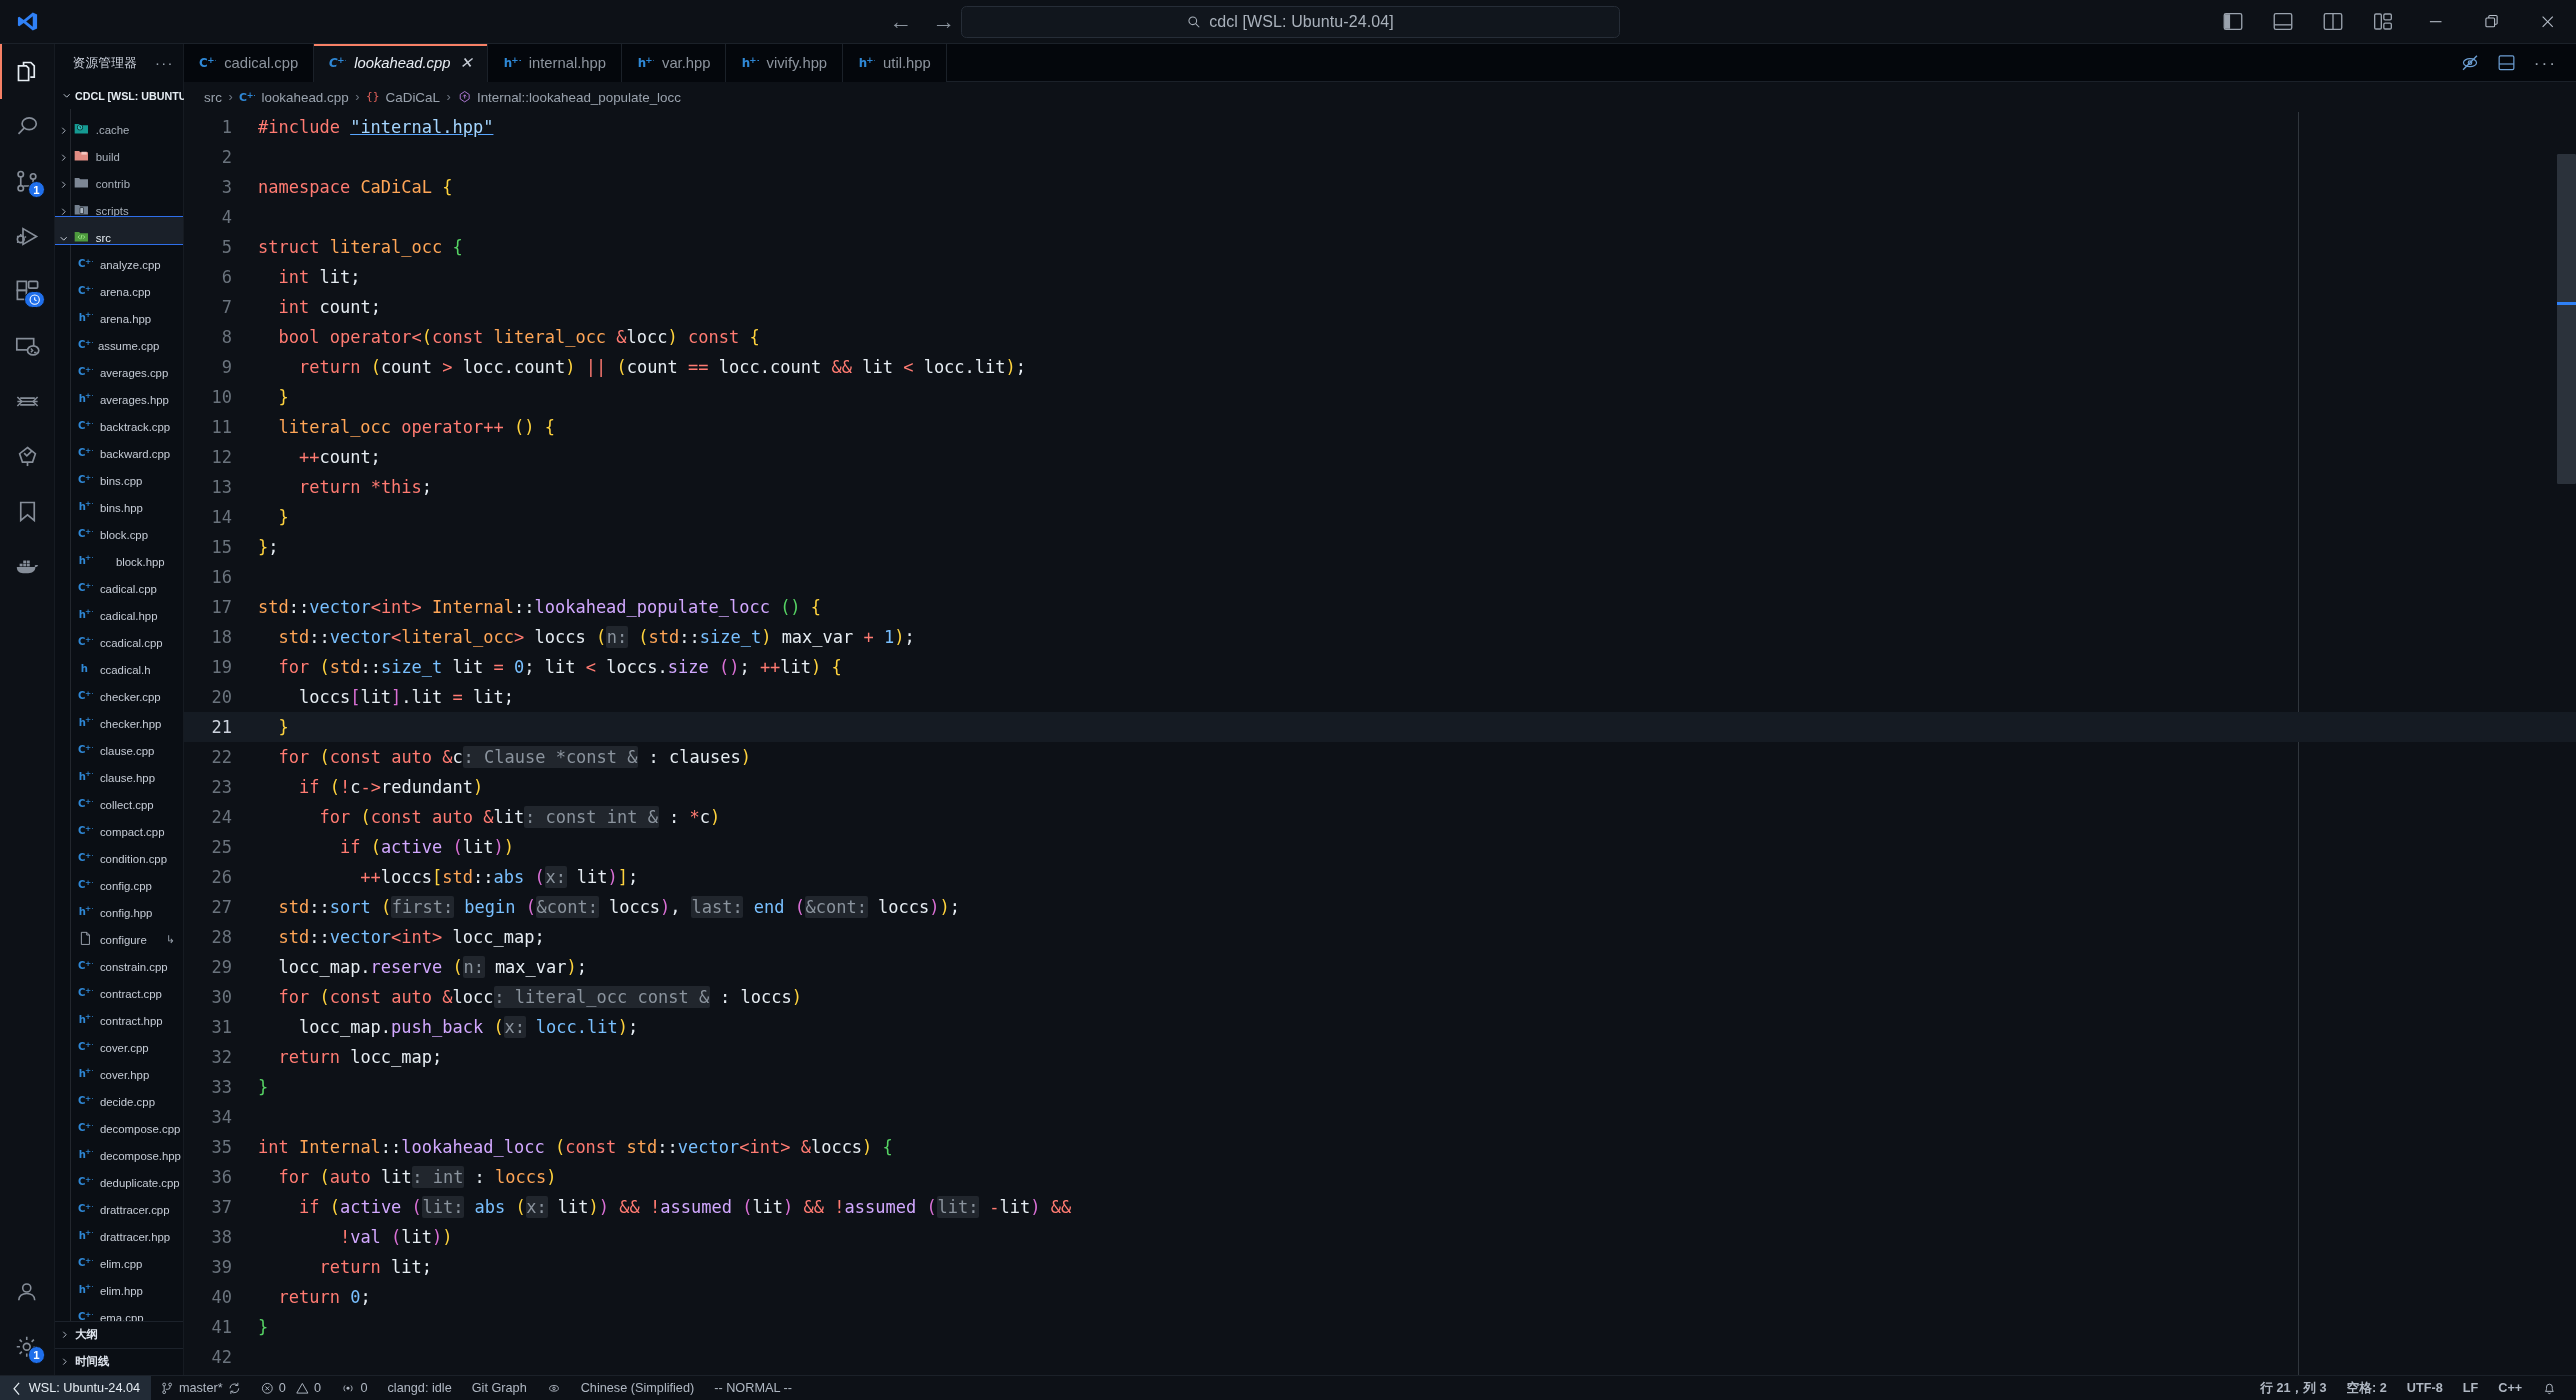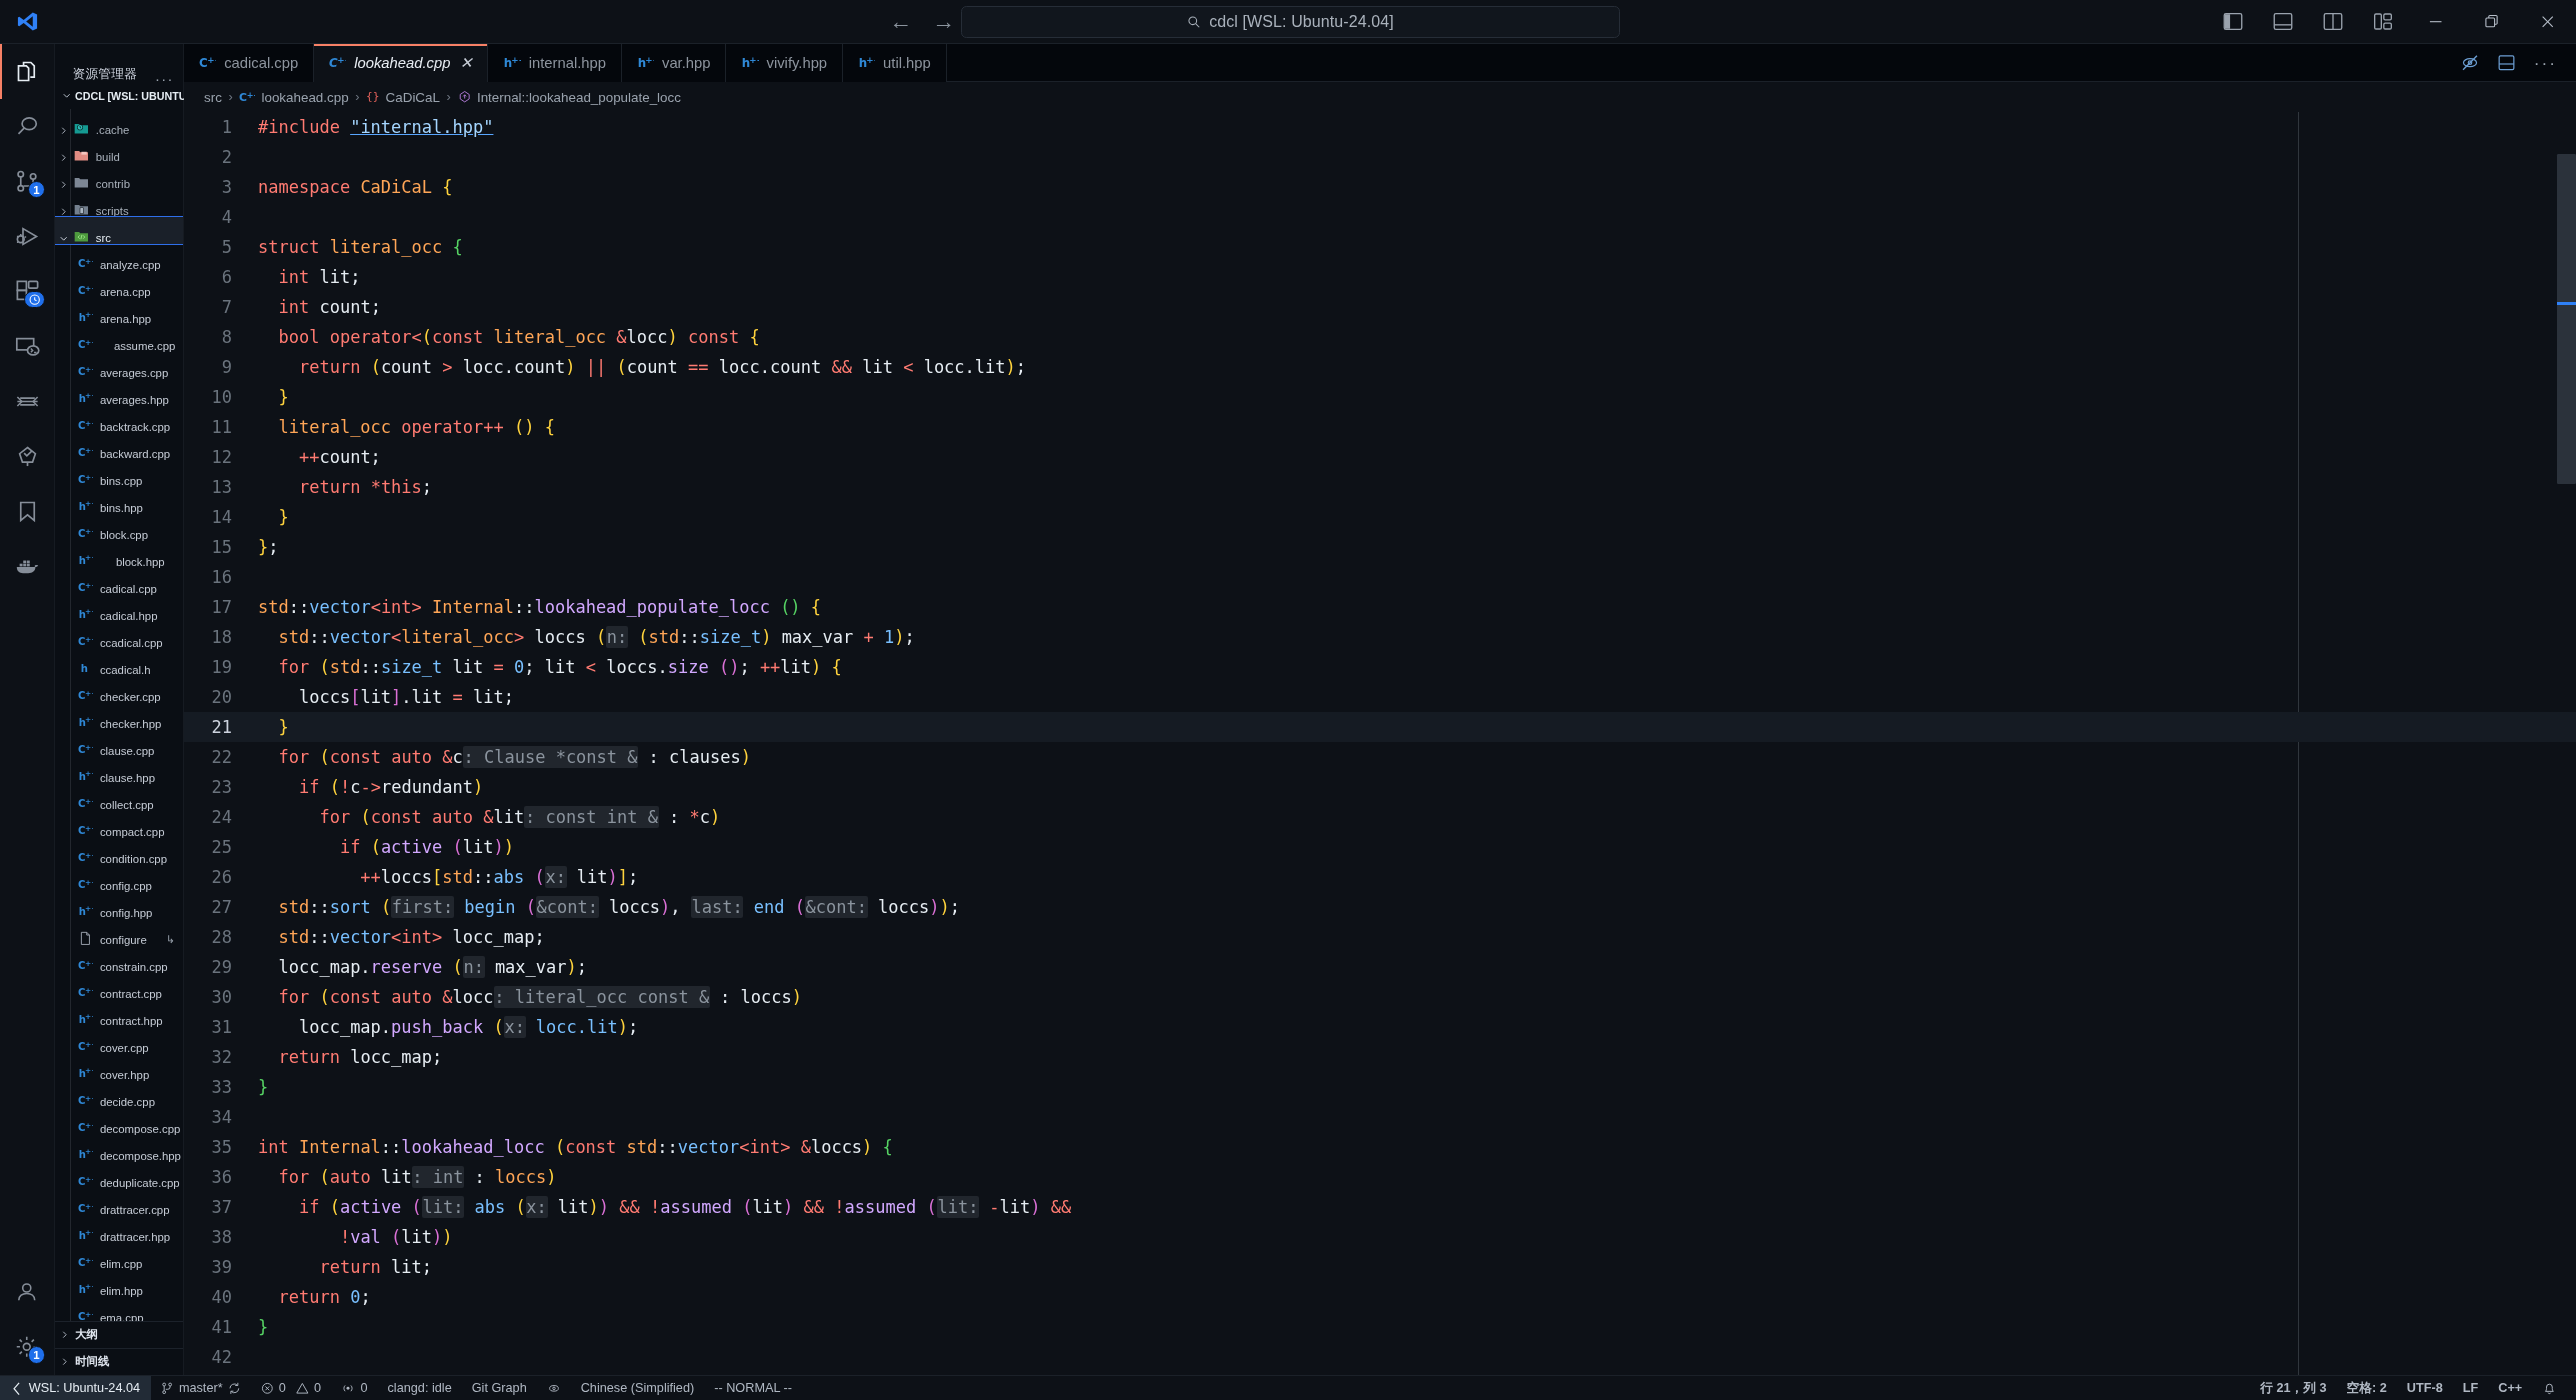--- a/index.html
+++ b/index.html
@@ -34,21 +34,21 @@
   .act.active::before{ content:""; position:absolute; left:0; top:0; bottom:0; width:2.7px; background:#f78166; }
   .act.active{ color:#e6edf3; }
   .act-badge{ position:absolute; right:9.4px; bottom:10.7px; min-width:17.4px; height:17.4px; border-radius:8.7px;
               background:#1f6feb; color:#fff; font-size:11.4px; font-weight:bold; display:flex;
               align-items:center; justify-content:center; padding:0 4px; border:1.3px solid #0d1117;}
   #act-bottom{ margin-top:auto; display:flex; flex-direction:column; }
 
   
   #sidebar{ width:129px; flex:0 0 129px; background:#0a0e14; display:flex; flex-direction:column;
             border-right:0.7px solid #161b22; min-width:0; }
-  #sb-head{ height:39px; display:flex; align-items:flex-end; padding:0 9.4px 0 17.4px; flex:0 0 39px;}
+  #sb-head{ height:39px; display:flex; align-items:center; padding:0 9.4px 0 17.4px; flex:0 0 39px;}
   #sb-head .ttl{ font-size:12.7px; color:#cdd3de; letter-spacing:0.3px; }
   #sb-head .dots{ margin-left:auto; color:#9aa3ae; font-size:14.8px; letter-spacing:1.3px; line-height:6.7px;}
   #sb-proj{ height:25.5px; flex:0 0 25.5px; display:flex; align-items:center; padding-left:6.7px; gap:4px;}
   #sb-proj .pname{ font-size:10.7px; font-weight:bold; color:#e6edf3; white-space:nowrap; }
   #sb-proj .acts{ margin-left:auto; display:flex; gap:2px; padding-right:4px; color:#b6bec9; }
   #tree{ flex:1; overflow:hidden; position:relative; }
   .row{ height:27px; display:flex; align-items:flex-end; white-space:nowrap; font-size:11.4px;
         color:#b7bec9; position:relative; }
   .row .chev{ width:17.4px; display:flex; justify-content:center; color:#a6aeb9; font-size:10px; }
   .row .ico{ width:17.4px; display:flex; justify-content:center; align-items:center; flex:0 0 17.4px; }
@@ -434,21 +434,21 @@
             </span>
             <span class="nm" style="margin-left:6px">arena.hpp</span>
           </div>
           <div class="row file">
             <span class="ico">
               <svg width="14.8" height="14.8" viewBox="0 0 22 22" style="font-size:17px">
                 <text x="0" y="16" font-family="DejaVu Sans" font-size="15" font-weight="bold" fill="#2f88d6">C</text>
                 <text x="10.5" y="12" font-family="DejaVu Sans" font-size="11" font-weight="bold" fill="#2f88d6">++</text>
               </svg>
             </span>
-            <span class="nm" style="margin-left:20px">assume.cpp</span>
+            <span class="nm" style="margin-left:4px">assume.cpp</span>
           </div>
           <div class="row file">
             <span class="ico">
               <svg width="14.8" height="14.8" viewBox="0 0 22 22" style="font-size:17px">
                 <text x="0" y="16" font-family="DejaVu Sans" font-size="15" font-weight="bold" fill="#2f88d6">C</text>
                 <text x="10.5" y="12" font-family="DejaVu Sans" font-size="11" font-weight="bold" fill="#2f88d6">++</text>
               </svg>
             </span>
             <span class="nm" style="margin-left:6px">averages.cpp</span>
           </div>

